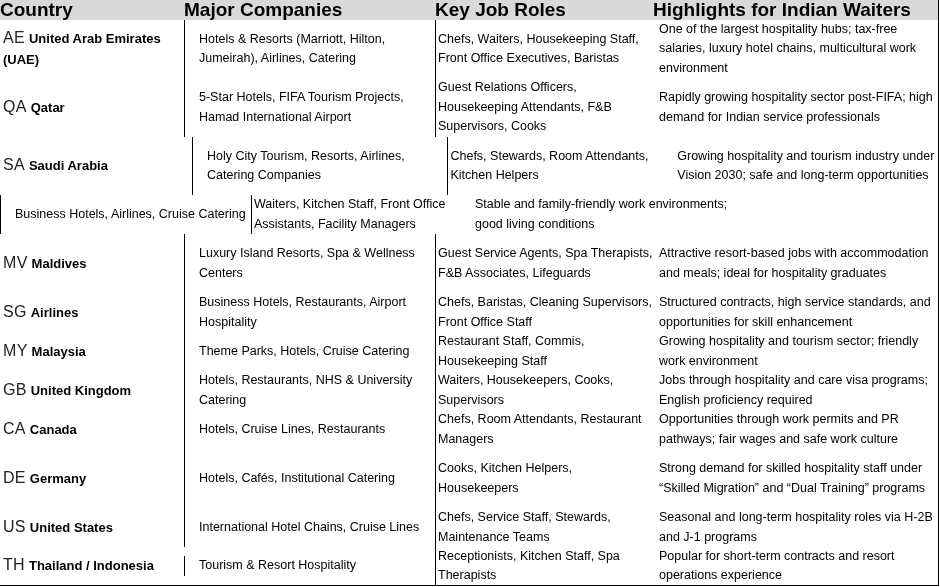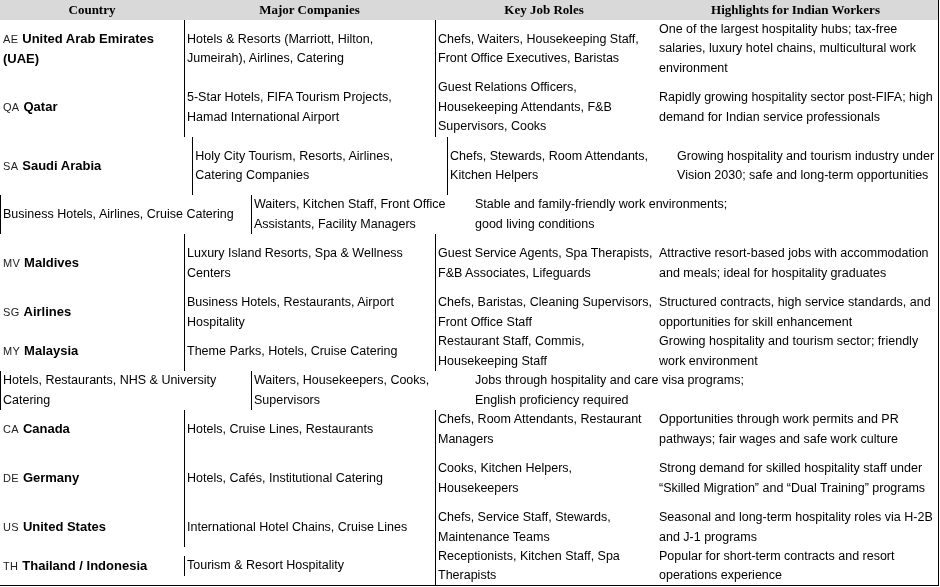--- a/index.html
+++ b/index.html
@@ -13,47 +13,46 @@
       position: absolute; left: 0; top: 0;
       width: 938px;
       border-right: 1px solid #000;
       border-bottom: 1px solid #000;
       box-sizing: content-box;
     }
     .hdr {
       display: flex; height: 20px; background: #d9d9d9;
     }
     .hdr .cell {
-      font-weight: bold; font-size: 13px; text-align: center;
+      font-weight: bold; font-size: 19px; text-align: left;
       line-height: 20px;
-      font-family: Liberation Serif, serif;
     }
     .c1 { width: 184px; }
     .c2 { width: 251px; }
     .c3 { width: 218px; }
     .c4 { width: 285px; }
     .row { display: flex; }
     .row .cell { box-sizing: border-box; font-size: 12.5px; line-height: 19.5px; display: flex; align-items: center; }
     .row .c1 { padding-left: 3px; }
-    .row .c2 { border-left: 1px solid #000; padding-left: 2px; }
+    .row .c2 { border-left: 1px solid #000; padding-left: 14px; }
     .row .c3 { border-left: 1px solid #000; padding-left: 2px; }
     .row .c4 { padding-left: 6px; padding-right: 2px; }
-    .code { font-size: 11px; color: #222; margin-right: 4px; letter-spacing: 0.3px; margin-top: 40px; }
+    .code { font-size: 16px; color: #222; margin-right: 4px; letter-spacing: 0.3px; margin-top: 40px; }
     .cname { font-weight: bold; font-size: 13px; }
     .txt { white-space: normal; }
   </style>
 </head>
 <body>
 
 <div class="tbl">
   <div class="hdr">
     <div class="cell c1">Country</div>
     <div class="cell c2">Major Companies</div>
     <div class="cell c3">Key Job Roles</div>
-    <div class="cell c4">Highlights for Indian Workers</div>
+    <div class="cell c4">Highlights for Indian Waiters</div>
   </div>
   <div id="rows">
       <div class="row" style="height: 58px;">
         <div class="cell c1">
           <span class="txt"><span class="code">AE</span><span class="cname">United Arab Emirates (UAE)</span></span>
         </div>
         <div class="cell c2">
           <span class="txt">Hotels &amp; Resorts (Marriott, Hilton, Jumeirah), Airlines, Catering</span>
         </div>
         <div class="cell c3">
@@ -138,20 +137,23 @@
           <span class="txt">Theme Parks, Hotels, Cruise Catering</span>
         </div>
         <div class="cell c3">
           <span class="txt">Restaurant Staff, Commis, Housekeeping Staff</span>
         </div>
         <div class="cell c4">
           <span class="txt">Growing hospitality and tourism sector; friendly work environment</span>
         </div>
       </div>
       <div class="row" style="height: 39px;">
+        <div class="cell c1">
+          <span class="txt"><span class="code">GB</span><span class="cname">United Kingdom</span></span>
+        </div>
         <div class="cell c2">
           <span class="txt">Hotels, Restaurants, NHS &amp; University Catering</span>
         </div>
         <div class="cell c3">
           <span class="txt">Waiters, Housekeepers, Cooks, Supervisors</span>
         </div>
         <div class="cell c4">
           <span class="txt">Jobs through hospitality and care visa programs; English proficiency required</span>
         </div>
       </div>

